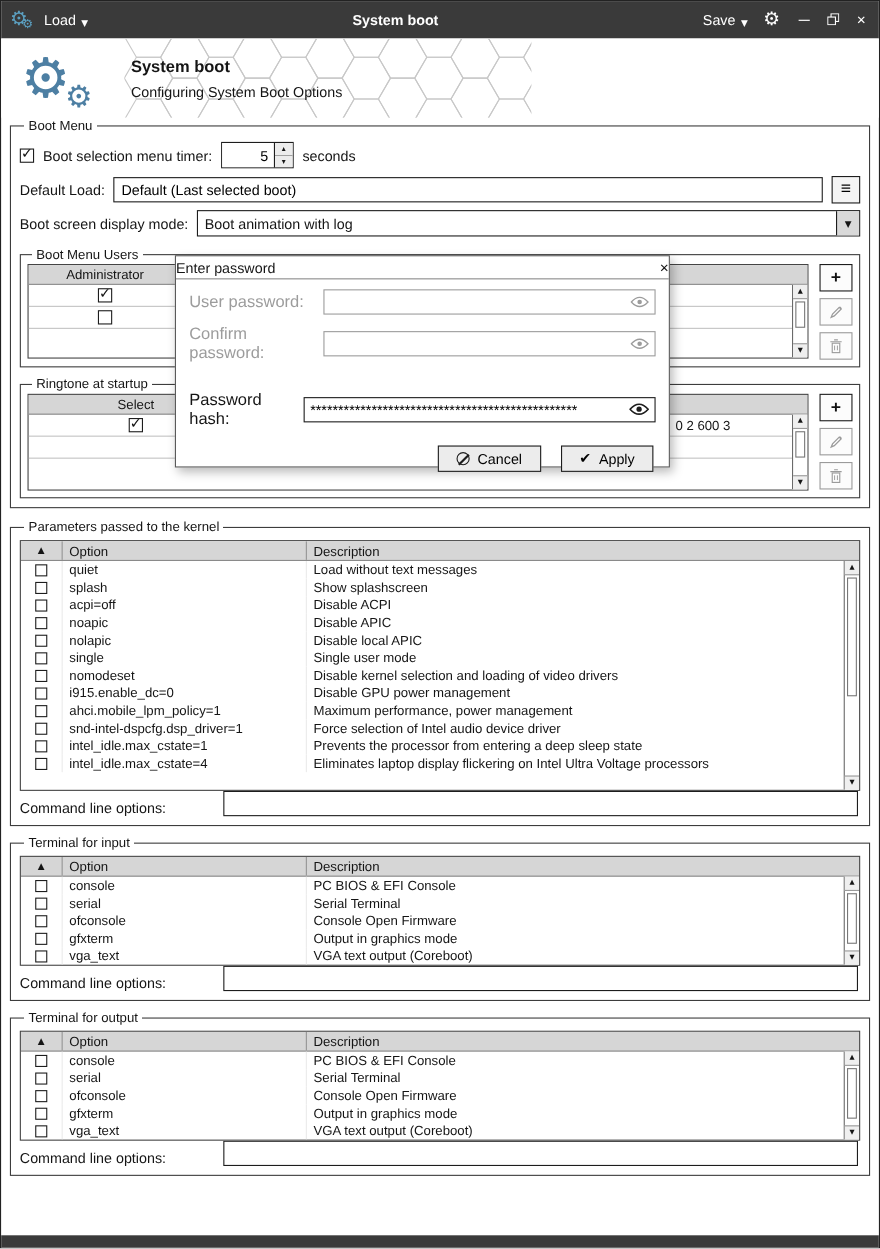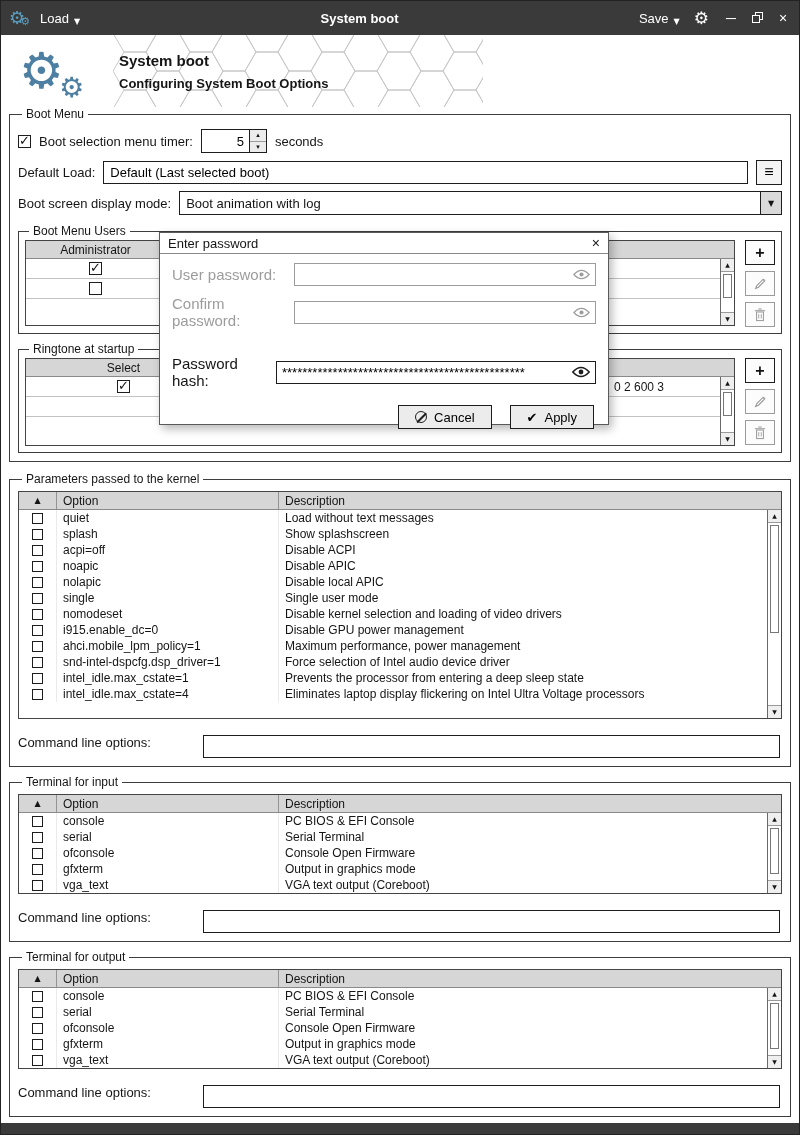--- a/index.html
+++ b/index.html
@@ -20,21 +20,21 @@
 .warn-tri{width:0;height:0;border-left:9px solid transparent;border-right:9px solid transparent;border-bottom:16px solid #161616;position:relative;flex:none}
 .warn-tri::after{content:"!";position:absolute;left:-2.5px;top:3px;color:#ecea81;font-weight:bold;font-size:10px}
 
 .header{height:72px;position:relative;display:flex;align-items:center;padding-left:18px;overflow:hidden;background:#fff}
 #hexes{position:absolute;left:112px;top:0;z-index:0}
 .hdr-gears{position:relative;z-index:1;width:86px;color:#4d7fa3;font-family:"DejaVu Sans",sans-serif;flex:none}
 .hg1{font-size:50px;line-height:62px}
 .hg2{font-size:28px;position:absolute;left:40px;bottom:-2px}
 .hdr-text{position:relative;z-index:1;margin-left:14px}
 .hdr-title{font-size:15px;font-weight:bold;margin-bottom:7px}
-.hdr-sub{font-size:13px;font-weight:bold}
+.hdr-sub{font-size:13px;font-weight:normal}
 
 fieldset{border:1px solid #3d3d3d;margin:0 8px;padding:2px 8px 8px;background:#fff}
 legend{font-size:12px;padding:0 4px;margin-left:4px}
 fieldset.sub{margin:8px 0 0;padding:2px 6px 6px}
 .frow{display:flex;align-items:center;gap:8px;margin-top:5px;height:26px}
 .lbl{font-size:13px;flex:none}
 .cb{display:inline-block;width:13px;height:13px;border:1.5px solid #1d1d1d;background:#fff;position:relative;flex:none}
 .cb.checked::after{content:"✓";font-family:"DejaVu Sans",sans-serif;position:absolute;left:0;top:-3px;font-size:13px;font-weight:bold;color:#111}
 .txt{border:1px solid #1d1d1d;height:23px;font:inherit;padding:0 6px;background:#fff;min-width:0}
 .grow{flex:1}
@@ -80,26 +80,26 @@
 .thead .hc{display:flex;align-items:center;border-right:1px solid #949494;padding-left:6px}
 .hc.sortc{width:38px;justify-content:center;padding-left:0;font-size:8px;font-family:"DejaVu Sans",sans-serif}
 .hc.optc{width:222px}
 .hc.descc{flex:1;border-right:none}
 .trow{display:flex;height:16px;align-items:center;font-size:12px}
 .trow .tc{height:100%;display:flex;align-items:center;border-right:1px solid #eaeaea;padding-left:6px;overflow:hidden;white-space:nowrap}
 .tc.sortc{width:38px;justify-content:center;padding-left:0}
 .tc.optc{width:222px}
 .tc.descc{flex:1;border-right:none}
 .trow .cb{width:11px;height:11px;border-width:1.2px}
-.cmdrow{display:flex;align-items:flex-start;margin-top:16px}
+.cmdrow{display:flex;align-items:flex-end;margin-top:0}
 .cmdrow .txt{flex:1;margin-left:52px;margin-right:2px}
 .footerbar{position:absolute;left:0;right:0;bottom:0;height:11px;background:#3a3a3a}
 
 .dialog{position:absolute;left:158px;top:231px;width:450px;height:193px;background:#fff;border:1px solid #5a5a5a;box-shadow:3px 4px 9px rgba(0,0,0,.28);z-index:40}
-.dtitle{height:21px;border-bottom:1px solid #8a8a8a;display:flex;align-items:center;padding:0 8px;font-size:13px}
+.dtitle{height:21px;border-bottom:1px solid #8a8a8a;display:flex;align-items:center;padding:0 0;font-size:13px}
 .dclose{margin-left:auto;font-size:14px;line-height:1}
 .drow{display:flex;align-items:center;margin:9px 12px 0;gap:6px}
 .dlbl{width:116px;font-size:15px;flex:none}
 .dfield{flex:1;height:23px;border:1px solid #1d1d1d;display:flex;align-items:center;padding:0 5px;background:#fff;min-width:0}
 .dfield input{flex:1;min-width:0;border:none;outline:none;font:inherit;background:transparent}
 .drow.dis .dlbl{color:#9c9c9c}
 .drow.dis .dfield{border-color:#9c9c9c}
 .eye{flex:none;color:#1d1d1d;display:flex;align-items:center}
 .drow.dis .eye{color:#9c9c9c}
 .hashrow{margin-top:26px}

